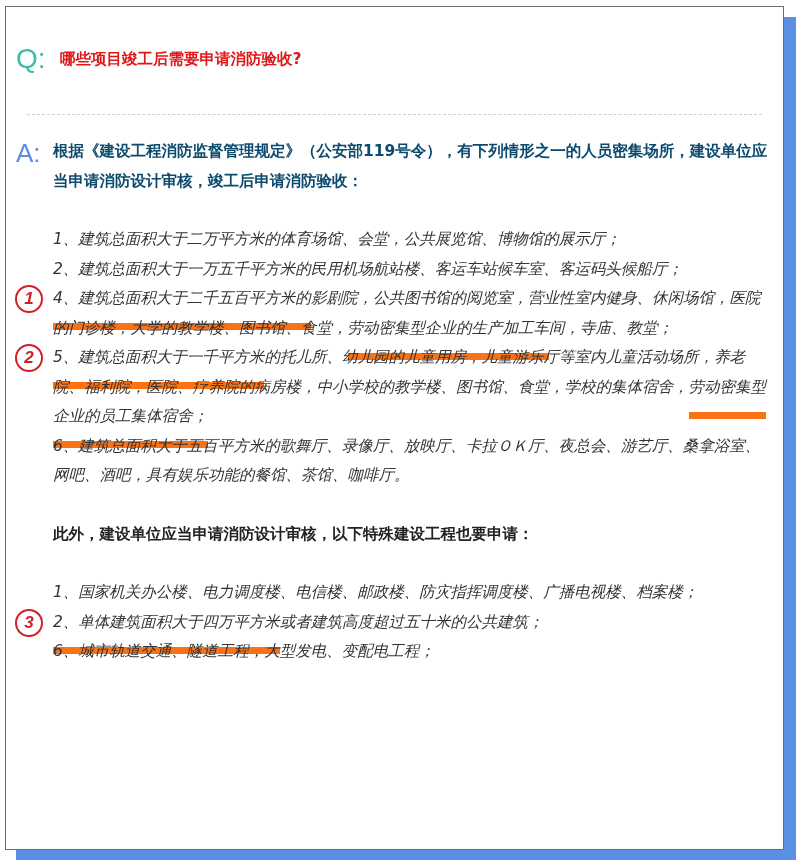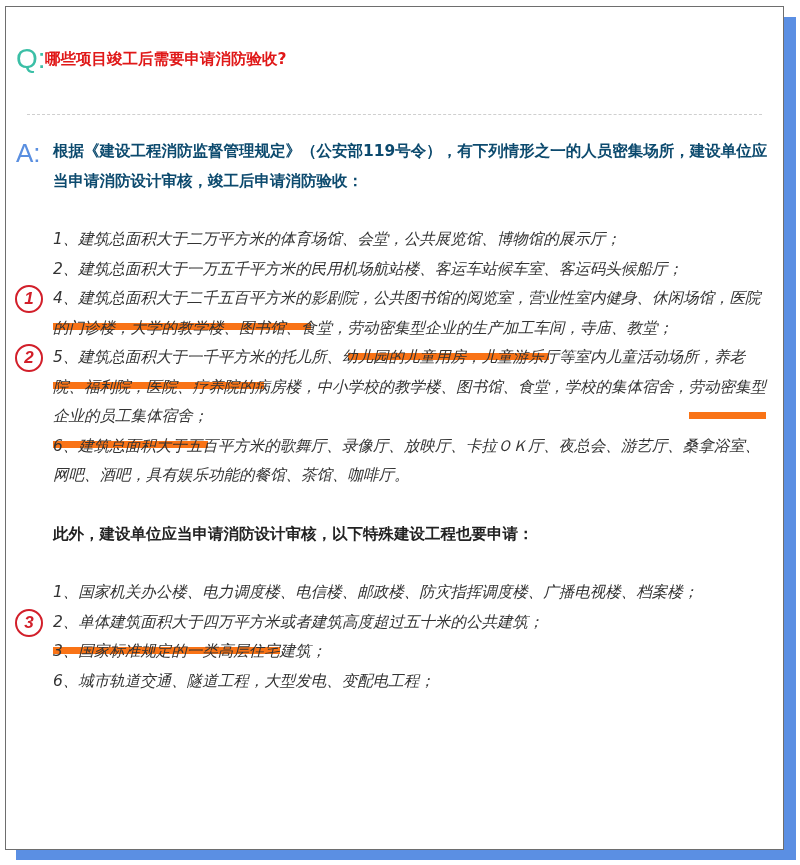--- a/index.html
+++ b/index.html
@@ -4,21 +4,21 @@
   <style>
     html, body { margin: 0; padding: 0; background: #ffffff; }
     body { width: 800px; height: 865px; position: relative; overflow: hidden;
       font-family: "DejaVu Sans", "Liberation Sans", sans-serif; }
     .shadow { position: absolute; left: 16px; top: 17px; width: 780px; height: 843px; background: #5b8fe3; }
     .card { position: absolute; left: 5px; top: 6px; width: 779px; height: 844px;
       background: #ffffff; border: 1px solid #6e6e6e; box-sizing: border-box; }
     .q-row { position: absolute; left: 0; top: 34px; height: 36px; display: flex; align-items: center; }
     .q-mark { position: absolute; left: 10px; top: 0; font-size: 28px; color: #3bbfa6;
       font-family: "Liberation Sans", sans-serif; line-height: 36px; }
-    .q-text { position: absolute; left: 39px; top: 0; white-space: nowrap; font-size: 15.5px;
+    .q-text { position: absolute; left: 54px; top: 0; white-space: nowrap; font-size: 15.5px;
       font-weight: bold; color: #e01818; line-height: 36px; }
     .sep { position: absolute; left: 21px; top: 107px; width: 735px; border-top: 1px dashed #cfcfcf; }
     .a-mark { position: absolute; left: 10px; top: 130px; font-size: 26px; color: #5a8fe0;
       font-family: "Liberation Sans", sans-serif; line-height: 32px; }
     .content { position: absolute; left: 47px; top: 130px; width: 720px; color: #333333;
       font-size: 15.5px; line-height: 29.5px; }
     .intro { font-weight: bold; color: #0c4a6e; }
     .gap { height: 29px; }
     .item { position: relative; font-style: italic; }
     .ul { border-bottom: 7px solid #f97316; padding-bottom: 16px; }
@@ -64,16 +64,15 @@
 
     <div class="gap"></div>
     <div class="subhead">此外，建设单位应当申请消防设计审核，以下特殊建设工程也要申请：</div>
     <div class="gap"></div>
 
     <div class="item">1、国家机关办公楼、电力调度楼、电信楼、邮政楼、防灾指挥调度楼、广播电视楼、档案楼；</div>
     <div class="item">
       <span class="badge">3</span>
       <span class="ul">2、单体建筑面积大于四万平方米</span><span>或者建筑高度超过五十米的公共建筑；</span>
     </div>
-    <div class="item">3、国家标准规定的一类高层住宅建筑；</div>
     <div class="item">6、城市轨道交通、隧道工程，大型发电、变配电工程；</div>
   </div>
 </div>
 
 </body></html>

